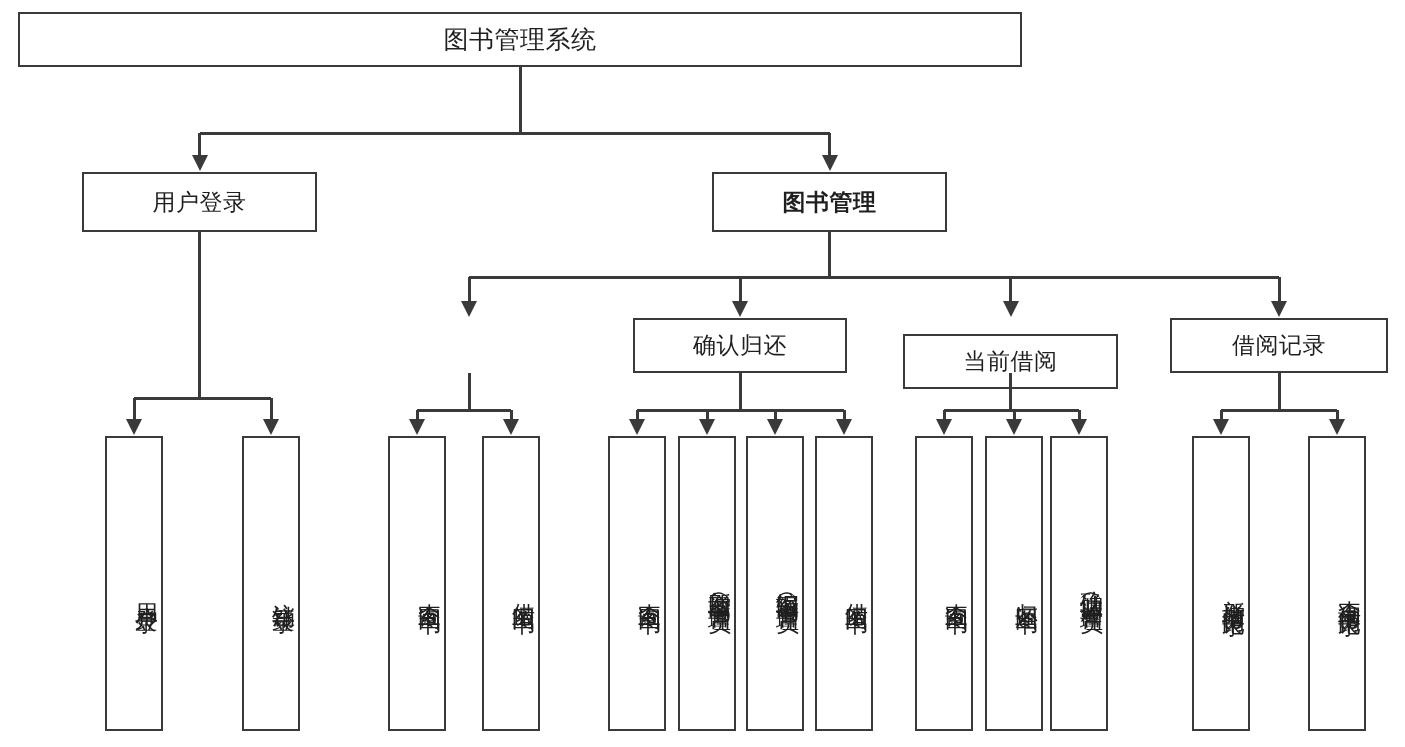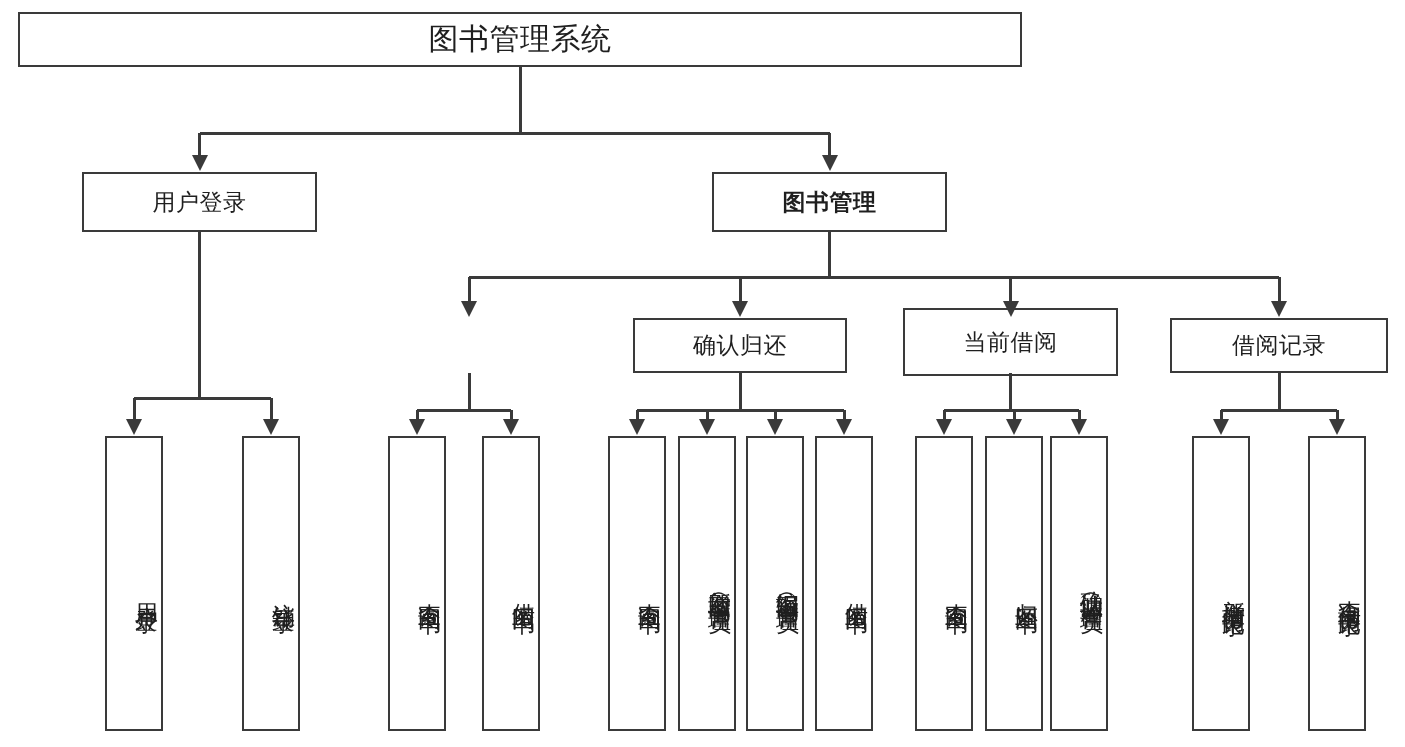--- a/index.html
+++ b/index.html
@@ -25,21 +25,21 @@
     border: 2.5px solid #3a3a3a;
     background: #ffffff;
     color: #1f1f1f;
     display: flex;
     align-items: center;
     justify-content: center;
     text-align: center;
     letter-spacing: 0.5px;
   }
   .node.root {
-    font-size: 30px;
+    font-size: 25px;
   }
   .node.l2 {
     font-size: 23px;
   }
   .node.l3 {
     font-size: 23px;
   }
   .node.leaf {
     writing-mode: vertical-rl;
     text-orientation: upright;
@@ -79,21 +79,21 @@
   }
 </style>
 </head>
 <body>
 
 <div id="canvas">
     <div class="node root" style="left: 18px; top: 12px; width: 1004px; height: 55px;">图书管理系统</div>
     <div class="node l2" style="left: 82px; top: 172px; width: 235px; height: 60px;">用户登录</div>
     <div class="node l2" style="left: 712px; top: 172px; width: 235px; height: 60px; font-weight: bold;">图书管理</div>
     <div class="node l3" style="left: 633px; top: 318px; width: 214px; height: 55px;">确认归还</div>
-    <div class="node l3" style="left: 903px; top: 308px; width: 215px; height: 68px;">当前借阅</div>
+    <div class="node l3" style="left: 903px; top: 334px; width: 215px; height: 55px;">当前借阅</div>
     <div class="node l3" style="left: 1170px; top: 318px; width: 218px; height: 55px;">借阅记录</div>
     <div class="node leaf" style="left: 105px; top: 436px; width: 58px; height: 295px;">用户登录</div>
     <div class="node leaf" style="left: 242px; top: 436px; width: 58px; height: 295px;">注销登录</div>
     <div class="node leaf" style="left: 388px; top: 436px; width: 58px; height: 295px;">查询图书</div>
     <div class="node leaf" style="left: 482px; top: 436px; width: 58px; height: 295px;">借阅图书</div>
     <div class="node leaf" style="left: 608px; top: 436px; width: 58px; height: 295px;">查询图书</div>
     <div class="node leaf tall" style="left: 678px; top: 436px; width: 58px; height: 295px;">新增图书（管理员）</div>
     <div class="node leaf tall" style="left: 746px; top: 436px; width: 58px; height: 295px;">编辑图书（管理员）</div>
     <div class="node leaf" style="left: 815px; top: 436px; width: 58px; height: 295px;">借阅图书</div>
     <div class="node leaf" style="left: 915px; top: 436px; width: 58px; height: 295px;">查询图书</div>

